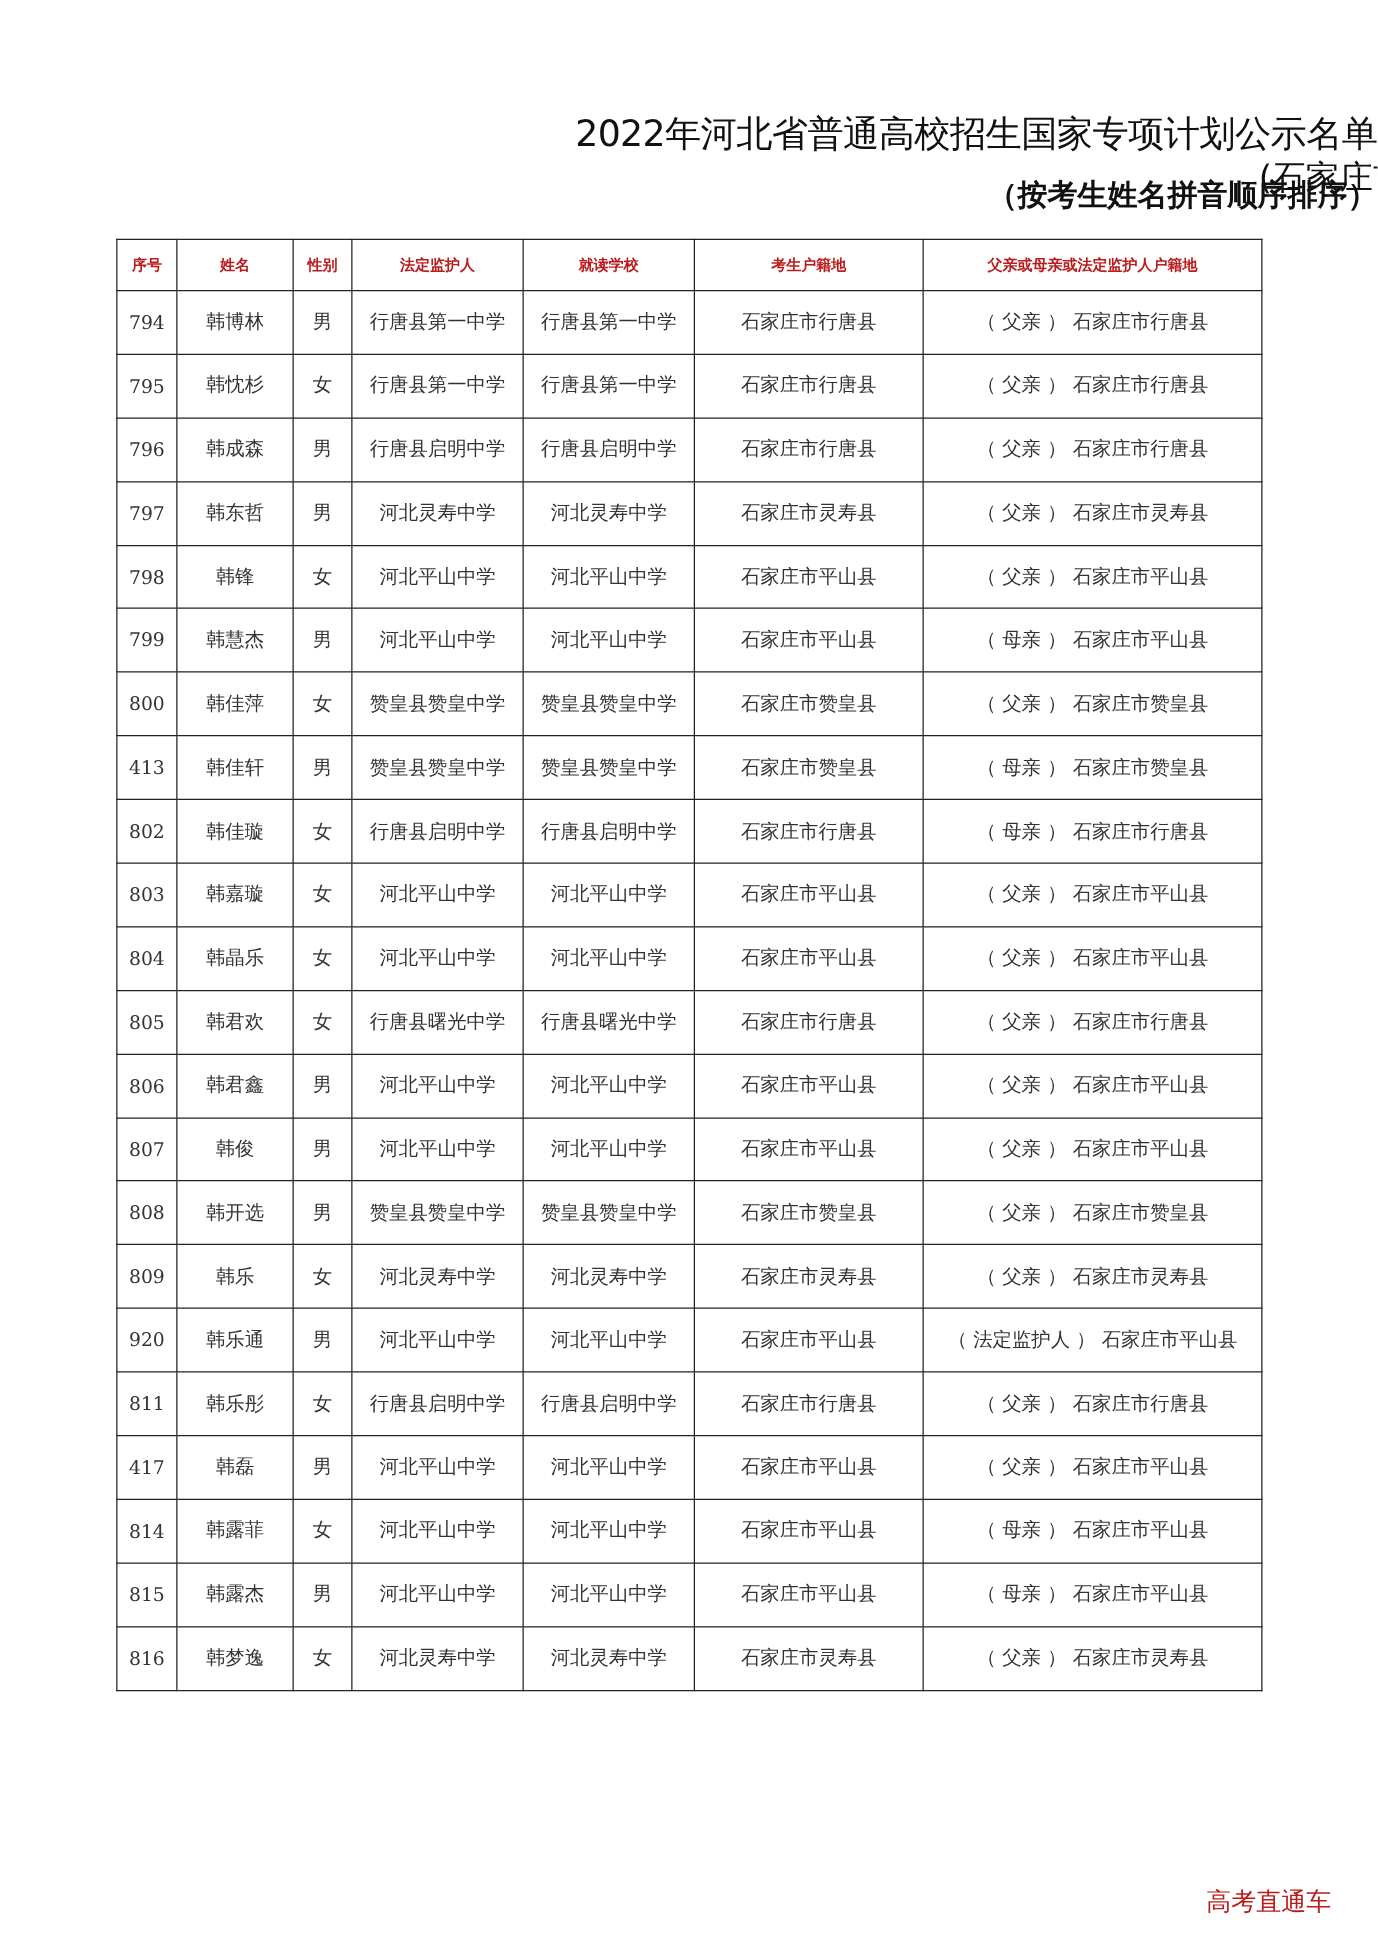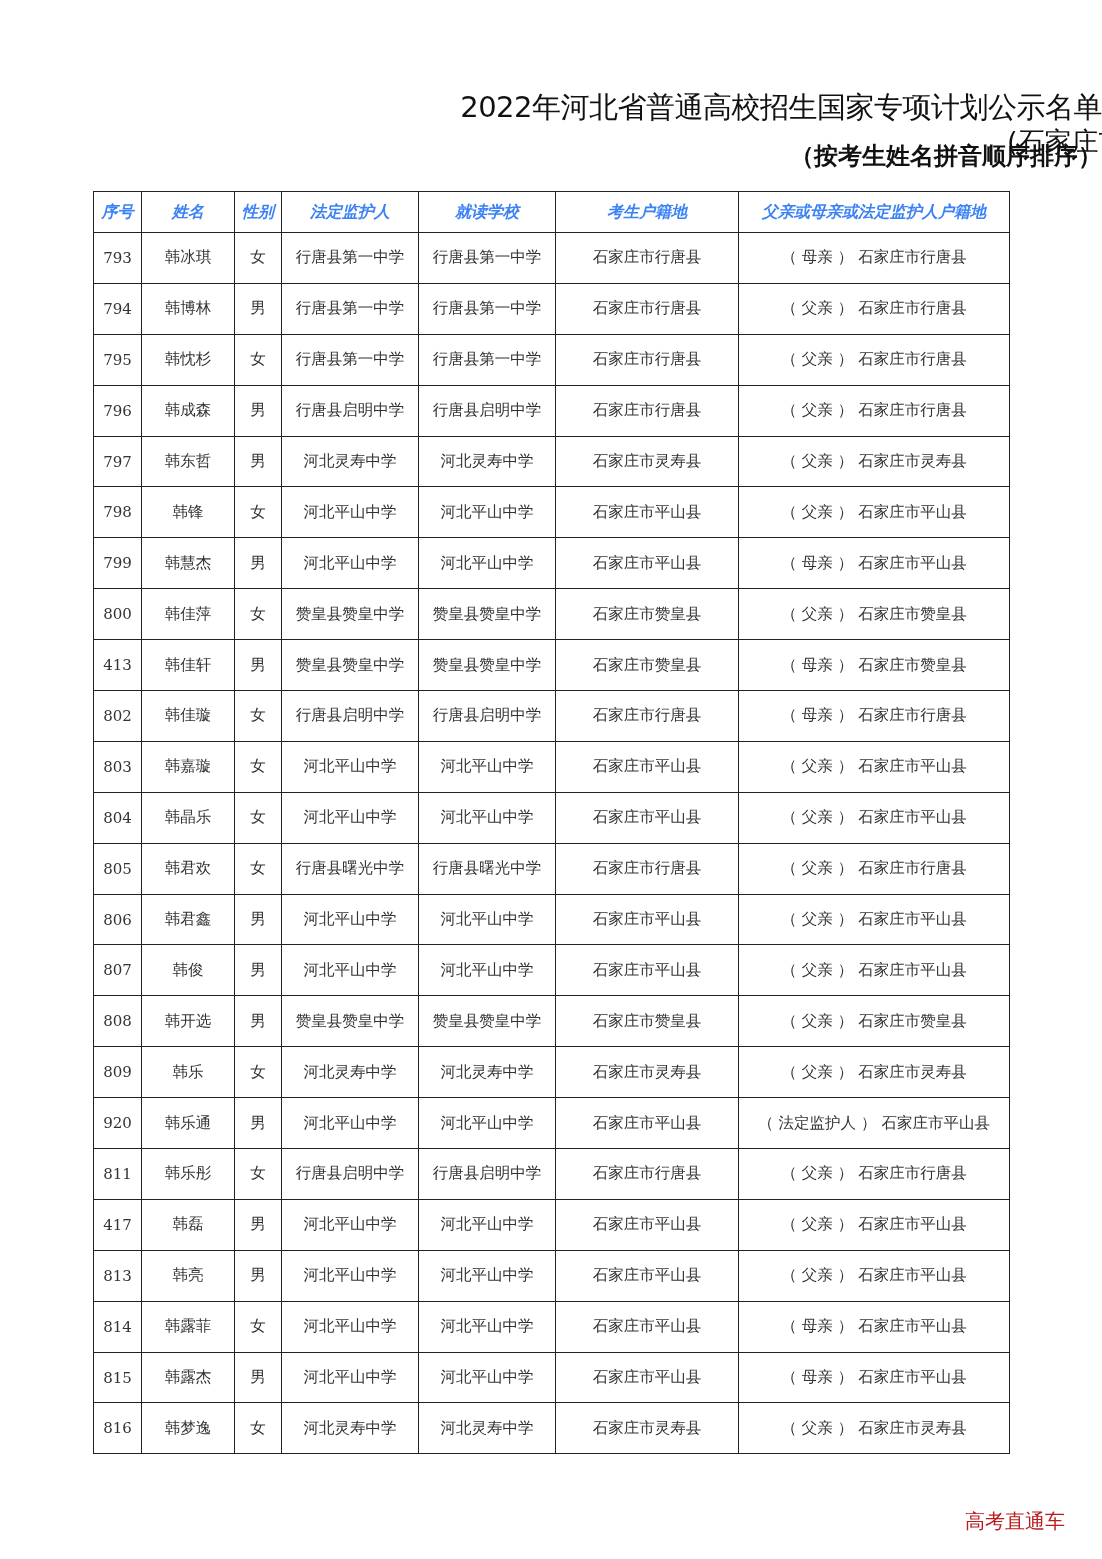--- a/index.html
+++ b/index.html
@@ -3,21 +3,21 @@
 <meta charset="utf-8">
 <style>
   html, body { margin:0; padding:0; background:#ffffff; }
   body { width:1102px; height:1559px; position:relative; overflow:hidden; font-family:"DejaVu Serif", serif; color:#222; }
   .title { position:absolute; left:0; width:1102px; text-align:right; color:#111; }
   .t1 { top:88px; font-size:29px; font-family:"DejaVu Sans", sans-serif; letter-spacing:-0.5px; }
   .t2 { top:124px; font-size:27px; font-family:"DejaVu Sans", sans-serif;padding-left:34px; }
   .t3 { top:140px; font-size:24px; font-weight:bold; font-family:Liberation Serif, serif; }
   table { position:absolute; left:93px; top:191px; border-collapse:collapse; table-layout:fixed; width:916px; }
   th, td { border:1.5px solid #222; text-align:center; padding:0; white-space:nowrap; overflow:hidden; }
-  th { height:40px; font-size:16px; font-weight:bold; font-family:"DejaVu Sans", sans-serif; color:#3b82f6;font-style:italic; }
+  th { height:40px; font-size:12px; font-weight:bold; font-family:"DejaVu Sans", sans-serif; color:#b91c1c; }
   td { height:49.9px; font-size:15.5px; color:#333; }
   td.num { font-size:15px; }
   .watermark { position:absolute; left:965px; top:1508px; font-size:20px; color:#b91c1c; font-family:"DejaVu Sans", sans-serif; }
 </style>
 </head>
 <body>
 
 <div class="title t1">2022年河北省普通高校招生国家专项计划公示名单</div>
 <div class="title t2">(石家庄市)</div>
 <div class="title t3">（按考生姓名拼音顺序排序）</div>
@@ -38,29 +38,20 @@
       <th>姓名</th>
       <th>性别</th>
       <th>法定监护人</th>
       <th>就读学校</th>
       <th>考生户籍地</th>
       <th>父亲或母亲或法定监护人户籍地</th>
     </tr>
   </thead>
   <tbody id="tbody">
       <tr>
-        <td class="num">793</td>
-        <td>韩冰琪</td>
-        <td>女</td>
-        <td>行唐县第一中学</td>
-        <td>行唐县第一中学</td>
-        <td>石家庄市行唐县</td>
-        <td>（ 母亲 ） 石家庄市行唐县</td>
-      </tr>
-      <tr>
         <td class="num">794</td>
         <td>韩博林</td>
         <td>男</td>
         <td>行唐县第一中学</td>
         <td>行唐县第一中学</td>
         <td>石家庄市行唐县</td>
         <td>（ 父亲 ） 石家庄市行唐县</td>
       </tr>
       <tr>
         <td class="num">795</td>
@@ -218,29 +209,20 @@
       <tr>
         <td class="num">417</td>
         <td>韩磊</td>
         <td>男</td>
         <td>河北平山中学</td>
         <td>河北平山中学</td>
         <td>石家庄市平山县</td>
         <td>（ 父亲 ） 石家庄市平山县</td>
       </tr>
       <tr>
-        <td class="num">813</td>
-        <td>韩亮</td>
-        <td>男</td>
-        <td>河北平山中学</td>
-        <td>河北平山中学</td>
-        <td>石家庄市平山县</td>
-        <td>（ 父亲 ） 石家庄市平山县</td>
-      </tr>
-      <tr>
         <td class="num">814</td>
         <td>韩露菲</td>
         <td>女</td>
         <td>河北平山中学</td>
         <td>河北平山中学</td>
         <td>石家庄市平山县</td>
         <td>（ 母亲 ） 石家庄市平山县</td>
       </tr>
       <tr>
         <td class="num">815</td>

